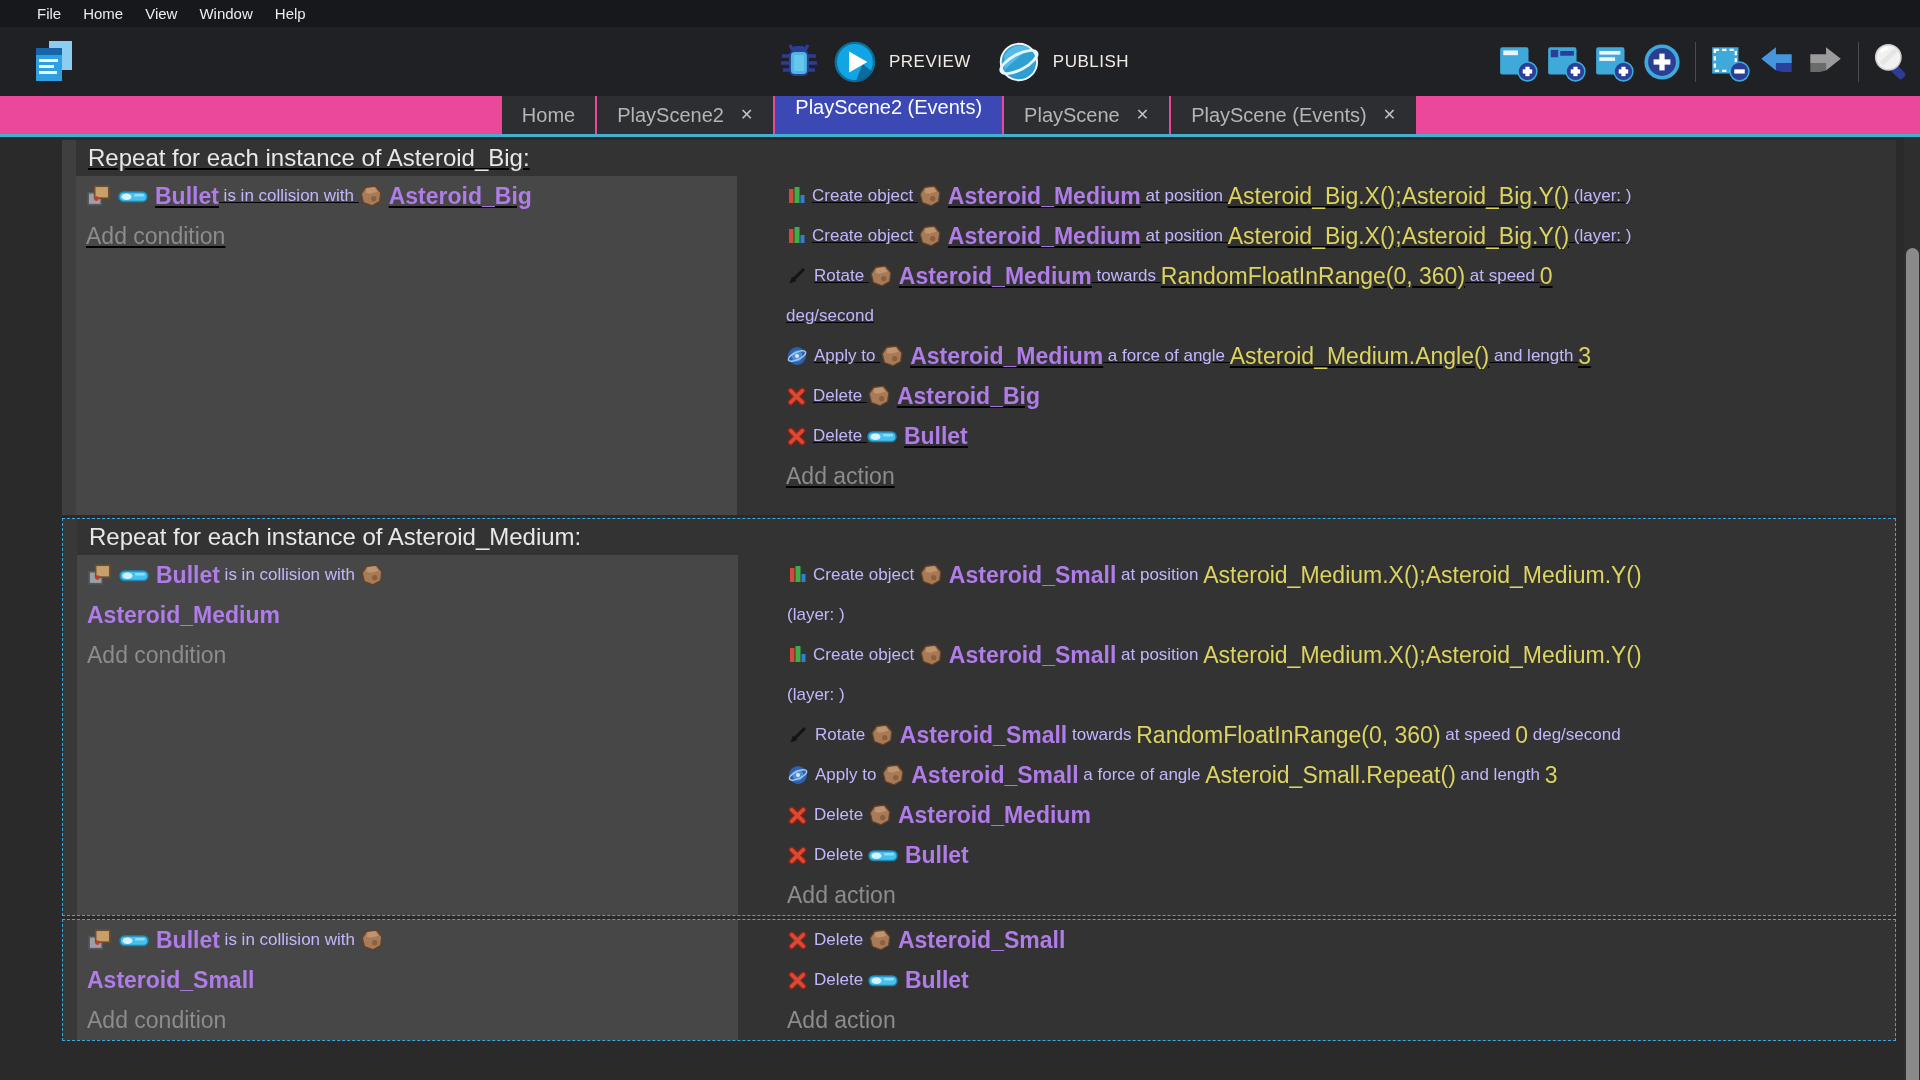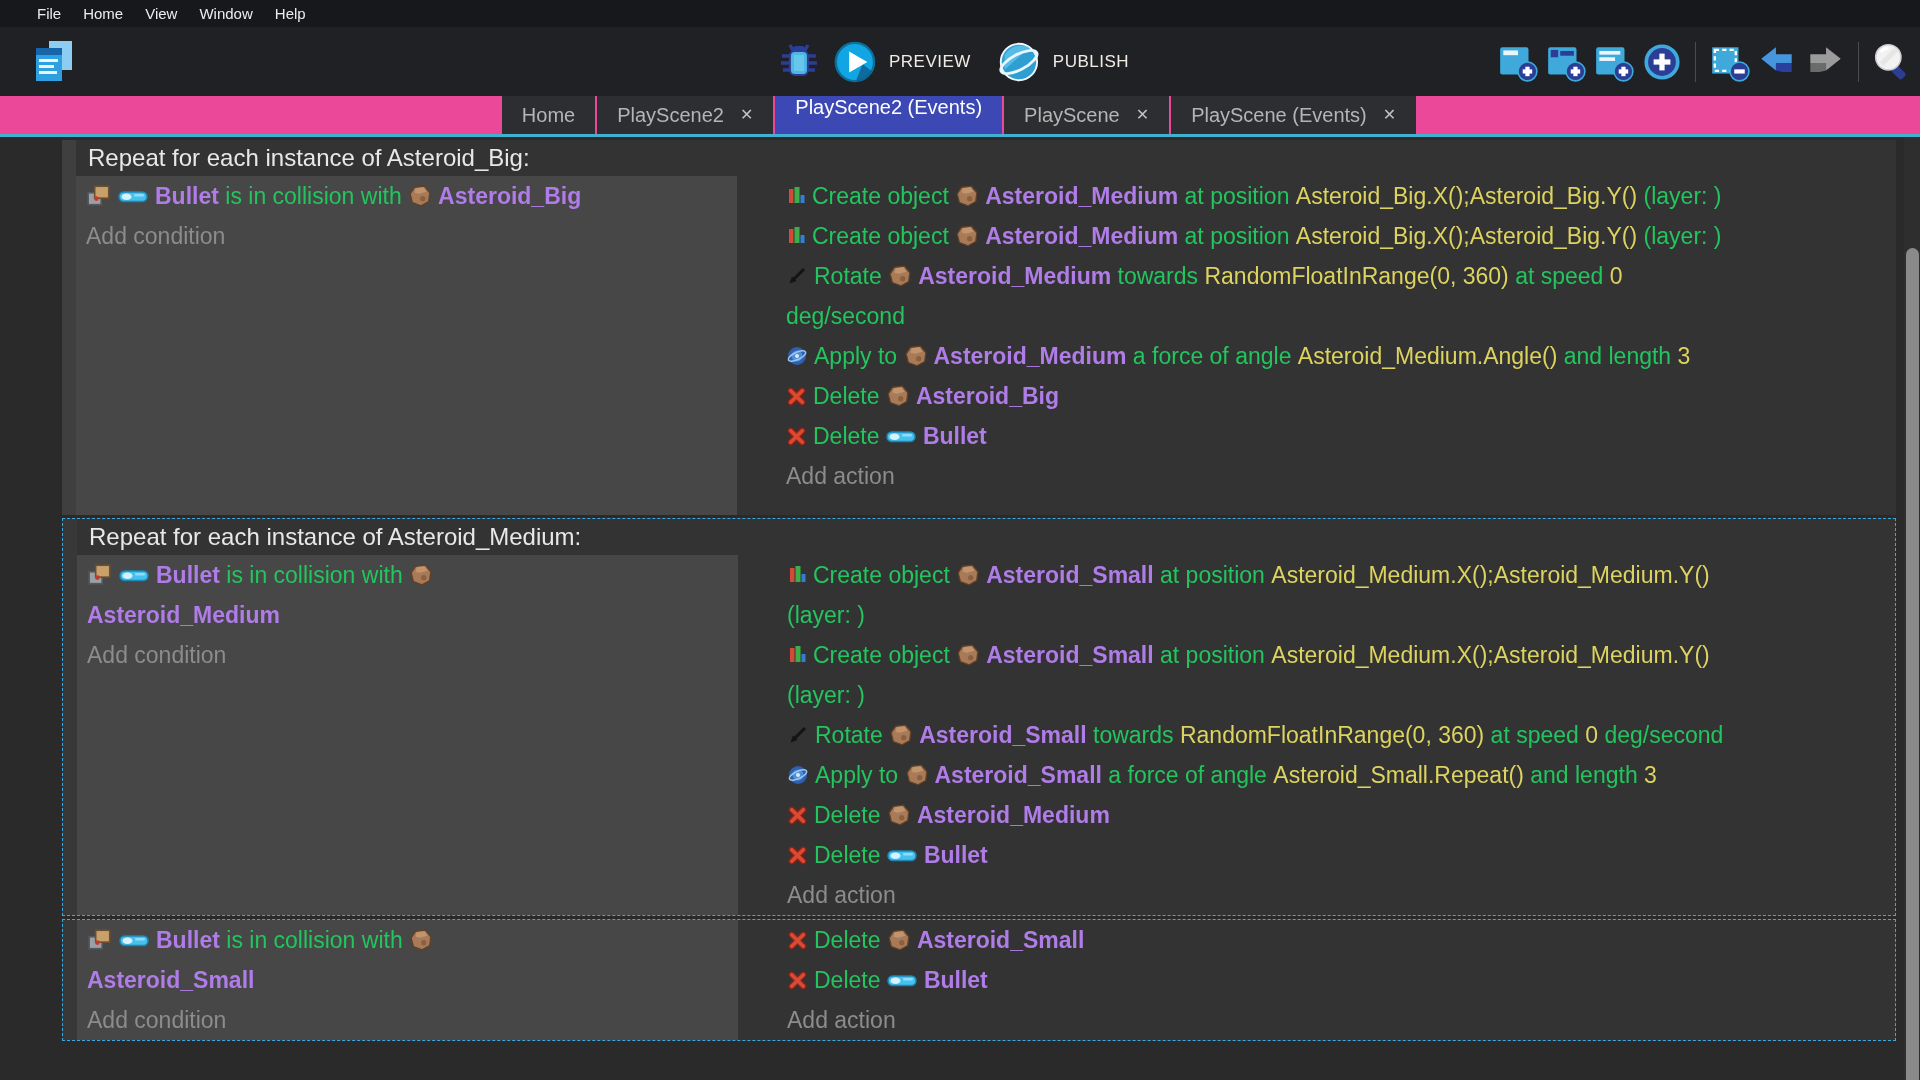--- a/index.html
+++ b/index.html
@@ -37,21 +37,21 @@
   .gutter{width:14px;flex:none;background:#3f3f3f;}
   .event-block.selected .gutter{background:#383838;}
   .event-main{flex:1;display:flex;flex-direction:column;min-width:0;}
   .event-header{height:36px;display:flex;align-items:center;padding-left:12px;
     color:#e8e8e8;font-size:24px;}
   .event-body{display:flex;flex:1;align-items:stretch;gap:41px;}
   .cond-col{width:661px;flex:none;background:#474747;padding-left:10px;}
   .act-col{flex:1;padding-left:8px;overflow:hidden;}
   .row{display:block;}
   .line{height:40px;display:flex;align-items:center;white-space:pre;}
-  .seg-txt{color:#22c55e;font-size:23px;}
+  .seg-txt{color:#c4b5fd;font-size:17px;}
   .seg-obj{color:var(--obj,#b07ce8);font-size:23px;font-weight:700;}
   .seg-expr{color:var(--expr,#ddd35f);font-size:23px;}
   .add-link{color:#8c8c8c;font-size:23px;height:40px;display:flex;align-items:center;}
   .icn{display:inline-flex;align-items:center;margin-right:6px;flex:none;}
 
   
   .scrollbar{position:absolute;right:0;top:137px;width:16px;height:943px;background:#2e2e2e;}
   .scroll-thumb{position:absolute;left:2px;top:111px;width:13px;height:832px;
     background:#8a8a8a;border-radius:7px 7px 0 0;}
 </style>
@@ -192,21 +192,21 @@
       <span class="close-x">✕</span>
     </div>
     <div class="tab">
       <span>PlayScene (Events)</span>
       <span class="close-x">✕</span>
     </div>
   </div>
 <div class="cyan-line"></div>
 
 <div class="events-area" id="events-root">
-    <div class="event-block" style="min-height: 375px;">
+    <div class="event-block" style="min-height: 375px; text-decoration: underline;">
       <div class="gutter"></div>
       <div class="event-main">
         <div class="event-header">Repeat for each instance of Asteroid_Big:</div>
         <div class="event-body">
           <div class="cond-col">
             <div class="row">
               <div class="line"><span class="icn"><svg width="26" height="26" viewBox="0 0 24 24">
                     <rect x="2" y="9" width="12" height="11" fill="#9aa0a6" stroke="#55585c" stroke-width="1.5"></rect>
                     <rect x="8" y="3" width="13" height="11" fill="#c9a06a" stroke="#6b4f30" stroke-width="1.5"></rect>
                     <circle cx="9.6" cy="14.4" r="2.2" fill="#c23b2a"></circle>

